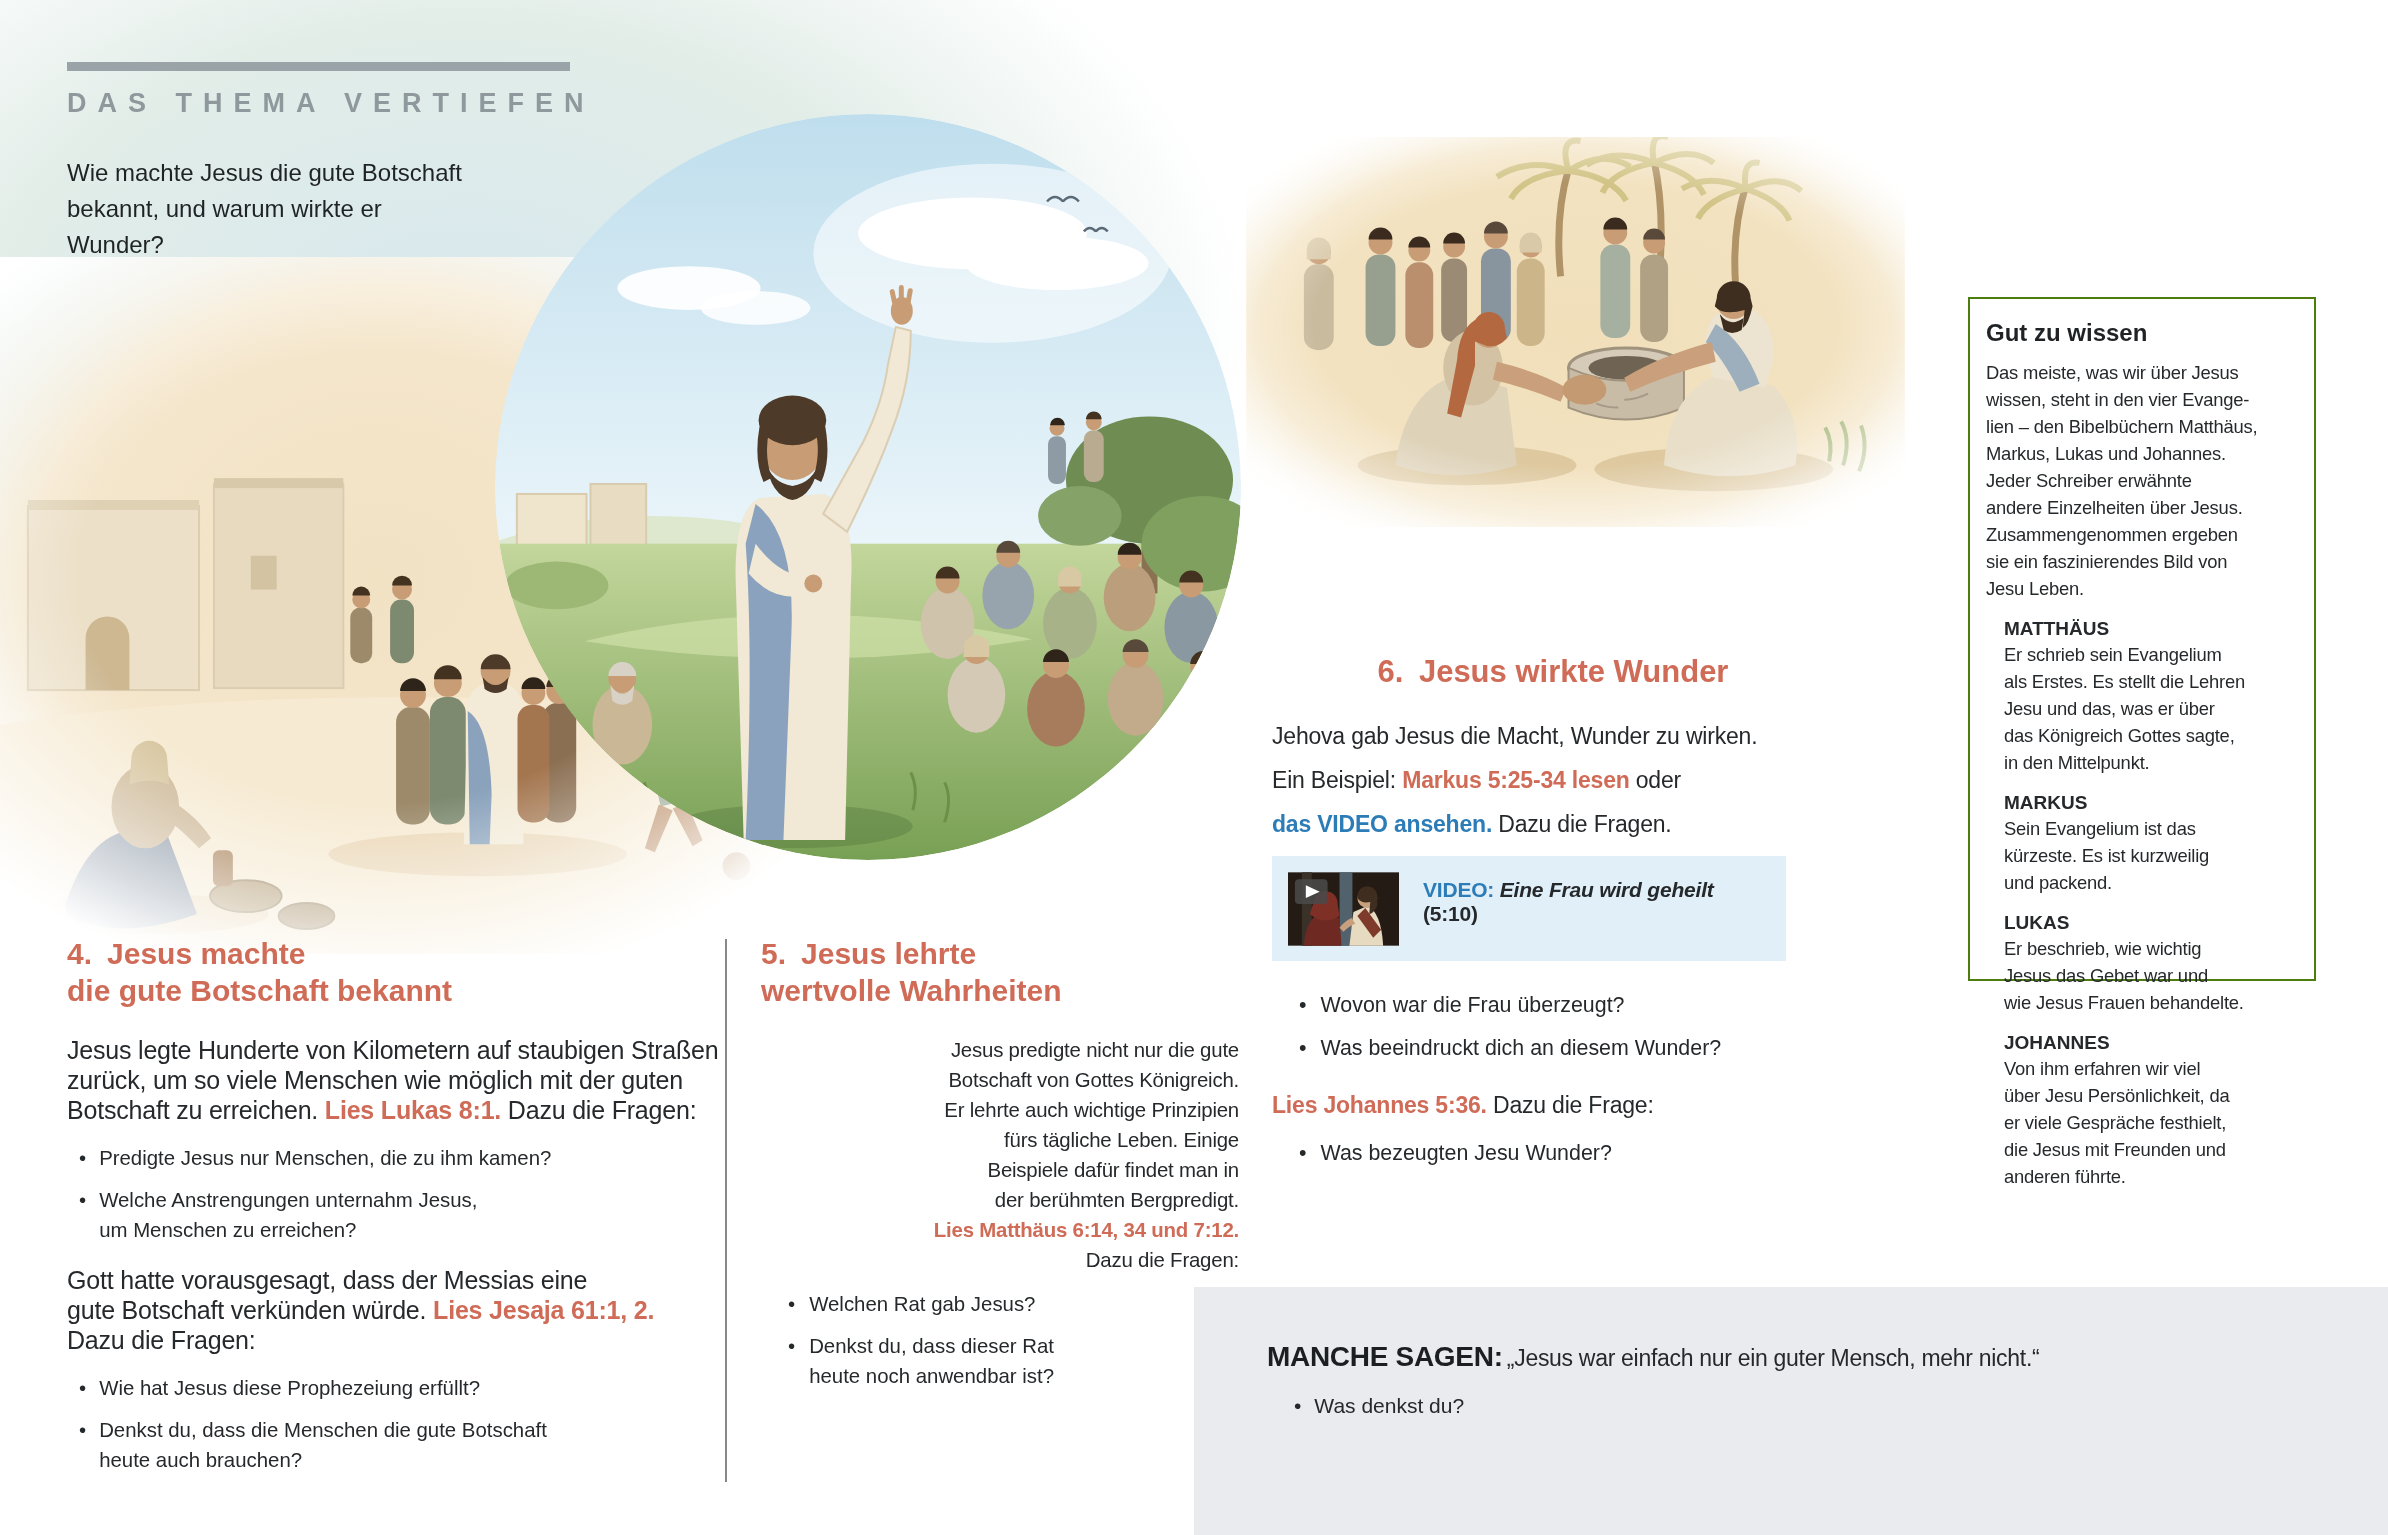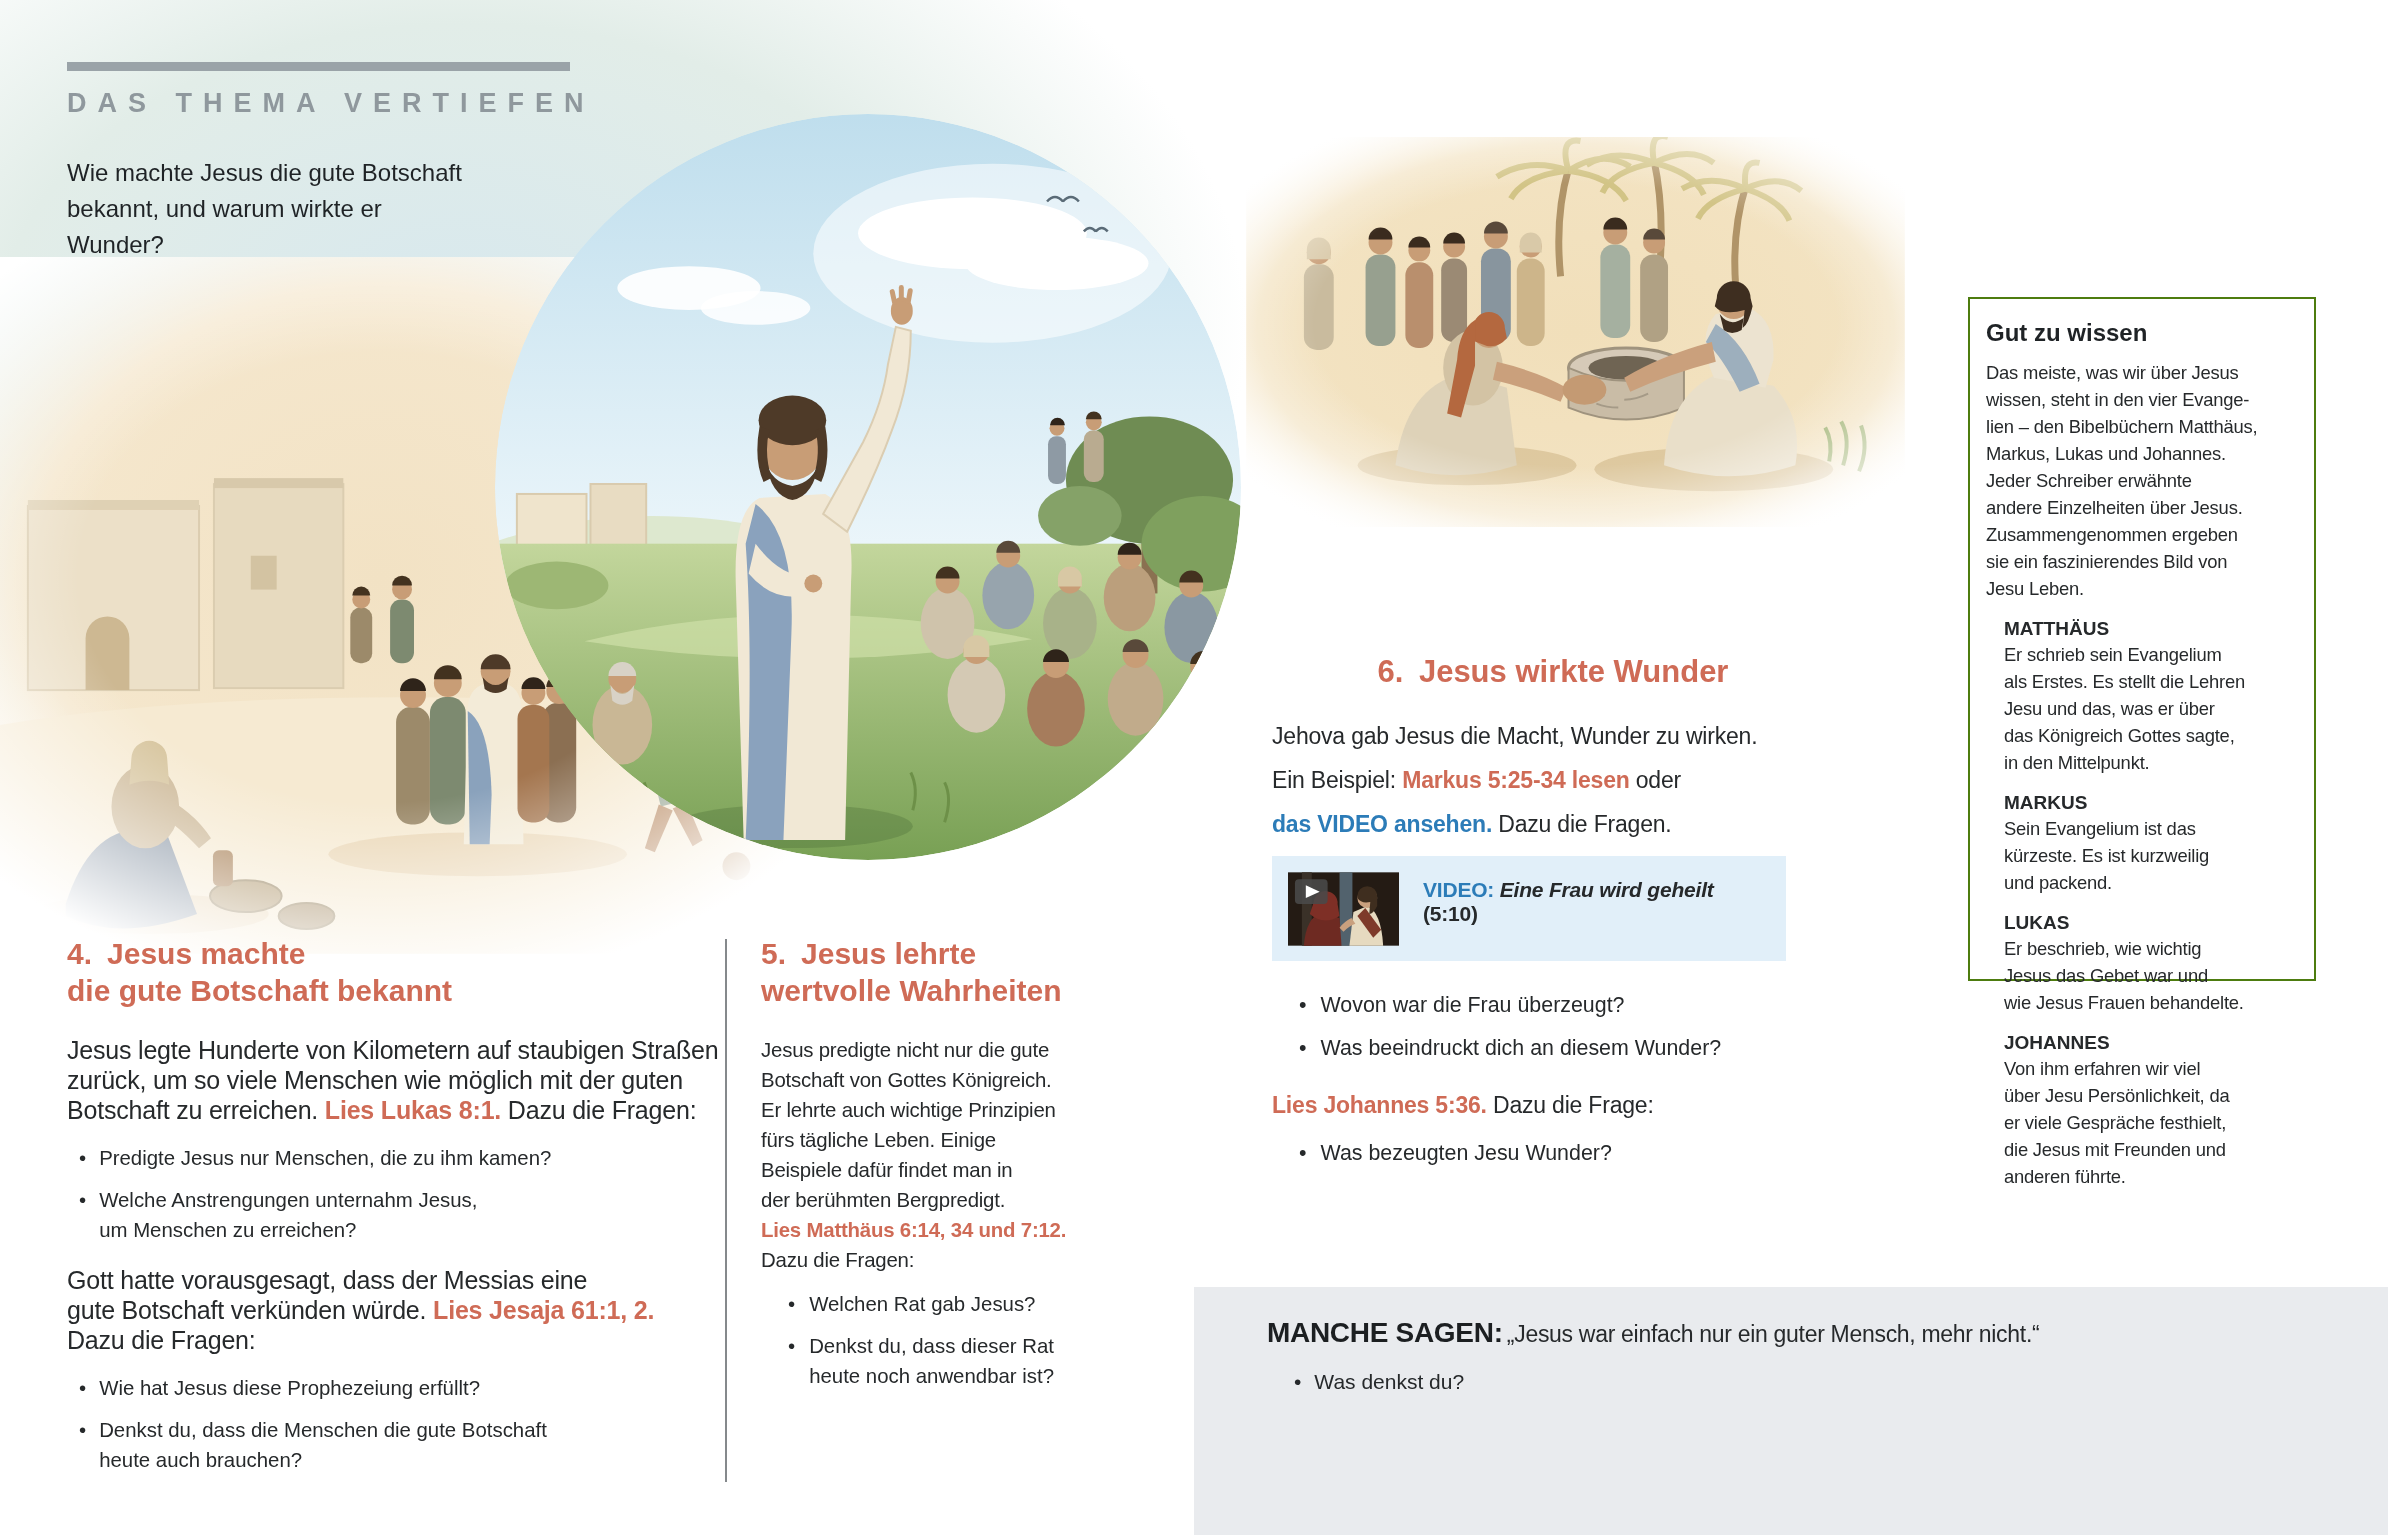--- a/index.html
+++ b/index.html
@@ -43,21 +43,21 @@
   #sec4 .p{margin-bottom:18px;}
   #sec4 .bul{font-size:20.4px;line-height:30px;margin-bottom:12px;}
   #sec4 .bul .dot{margin:0 13px 0 12px;}
   #sec4 ul{margin:0 0 20px 0;padding:0;list-style:none;}
 
   
   #divider{position:absolute;left:725px;top:939px;width:2px;height:543px;background:#85898c;}
 
   
   #sec5{position:absolute;left:761px;top:935px;width:478px;}
-  #sec5 .p{font-size:20.4px;line-height:30px;letter-spacing:-0.2px;margin-bottom:14px;}
+  #sec5 .p{font-size:20.4px;line-height:30px;letter-spacing:-0.2px;margin-bottom:14px;text-align:right;}
   #sec5 h2{margin-bottom:26px;}
   #sec5 .bul{font-size:20.4px;line-height:30px;margin-bottom:12px;}
   #sec5 .bul .dot{margin:0 14px 0 27px;}
   #sec5 ul{margin:0;padding:0;list-style:none;}
 
   
   #sec6{position:absolute;left:1272px;top:653px;width:562px;}
   #sec6 h2{font-size:31px;margin-bottom:24px;text-align:center;}
   #sec6 .p{font-size:23px;line-height:44px;letter-spacing:-0.2px;margin-bottom:10px;}
   #sec6 .bul{font-size:21.4px;line-height:33px;margin-bottom:10px;}
@@ -75,21 +75,21 @@
            background:#fff;border:2px solid #4d7c0f;padding:20px 16px 0 16px;}
   #infobox h3{font-size:24px;margin:0 0 12px 0;color:#1f2326;}
   #infobox .intro{font-size:18.4px;line-height:27px;letter-spacing:-0.2px;}
   .gospel{margin:14px 0 0 18px;}
   .gospel .gname{font-size:19px;font-weight:bold;line-height:25px;}
   .gospel .gtext{font-size:18.4px;line-height:27px;letter-spacing:-0.2px;}
 
   
   #somesay{position:absolute;left:1194px;top:1287px;width:1194px;height:249px;background:#e9ebee;
            box-sizing:border-box;padding:30px 0 0 73px;}
-  #somesay .line1{letter-spacing:-0.3px;}
+  #somesay .line1{letter-spacing:-0.3px;margin-top:24px;}
   #somesay .label{font-size:28px;font-weight:bold;color:#1c1f21;}
   #somesay .quote{font-size:23px;color:#26292b;}
   #somesay .bul{font-size:21px;line-height:30px;margin-top:18px;}
   #somesay .bul .dot{margin:0 13px 0 27px;}
 </style>
 </head>
 <body>
 
 <div id="stage">
 

